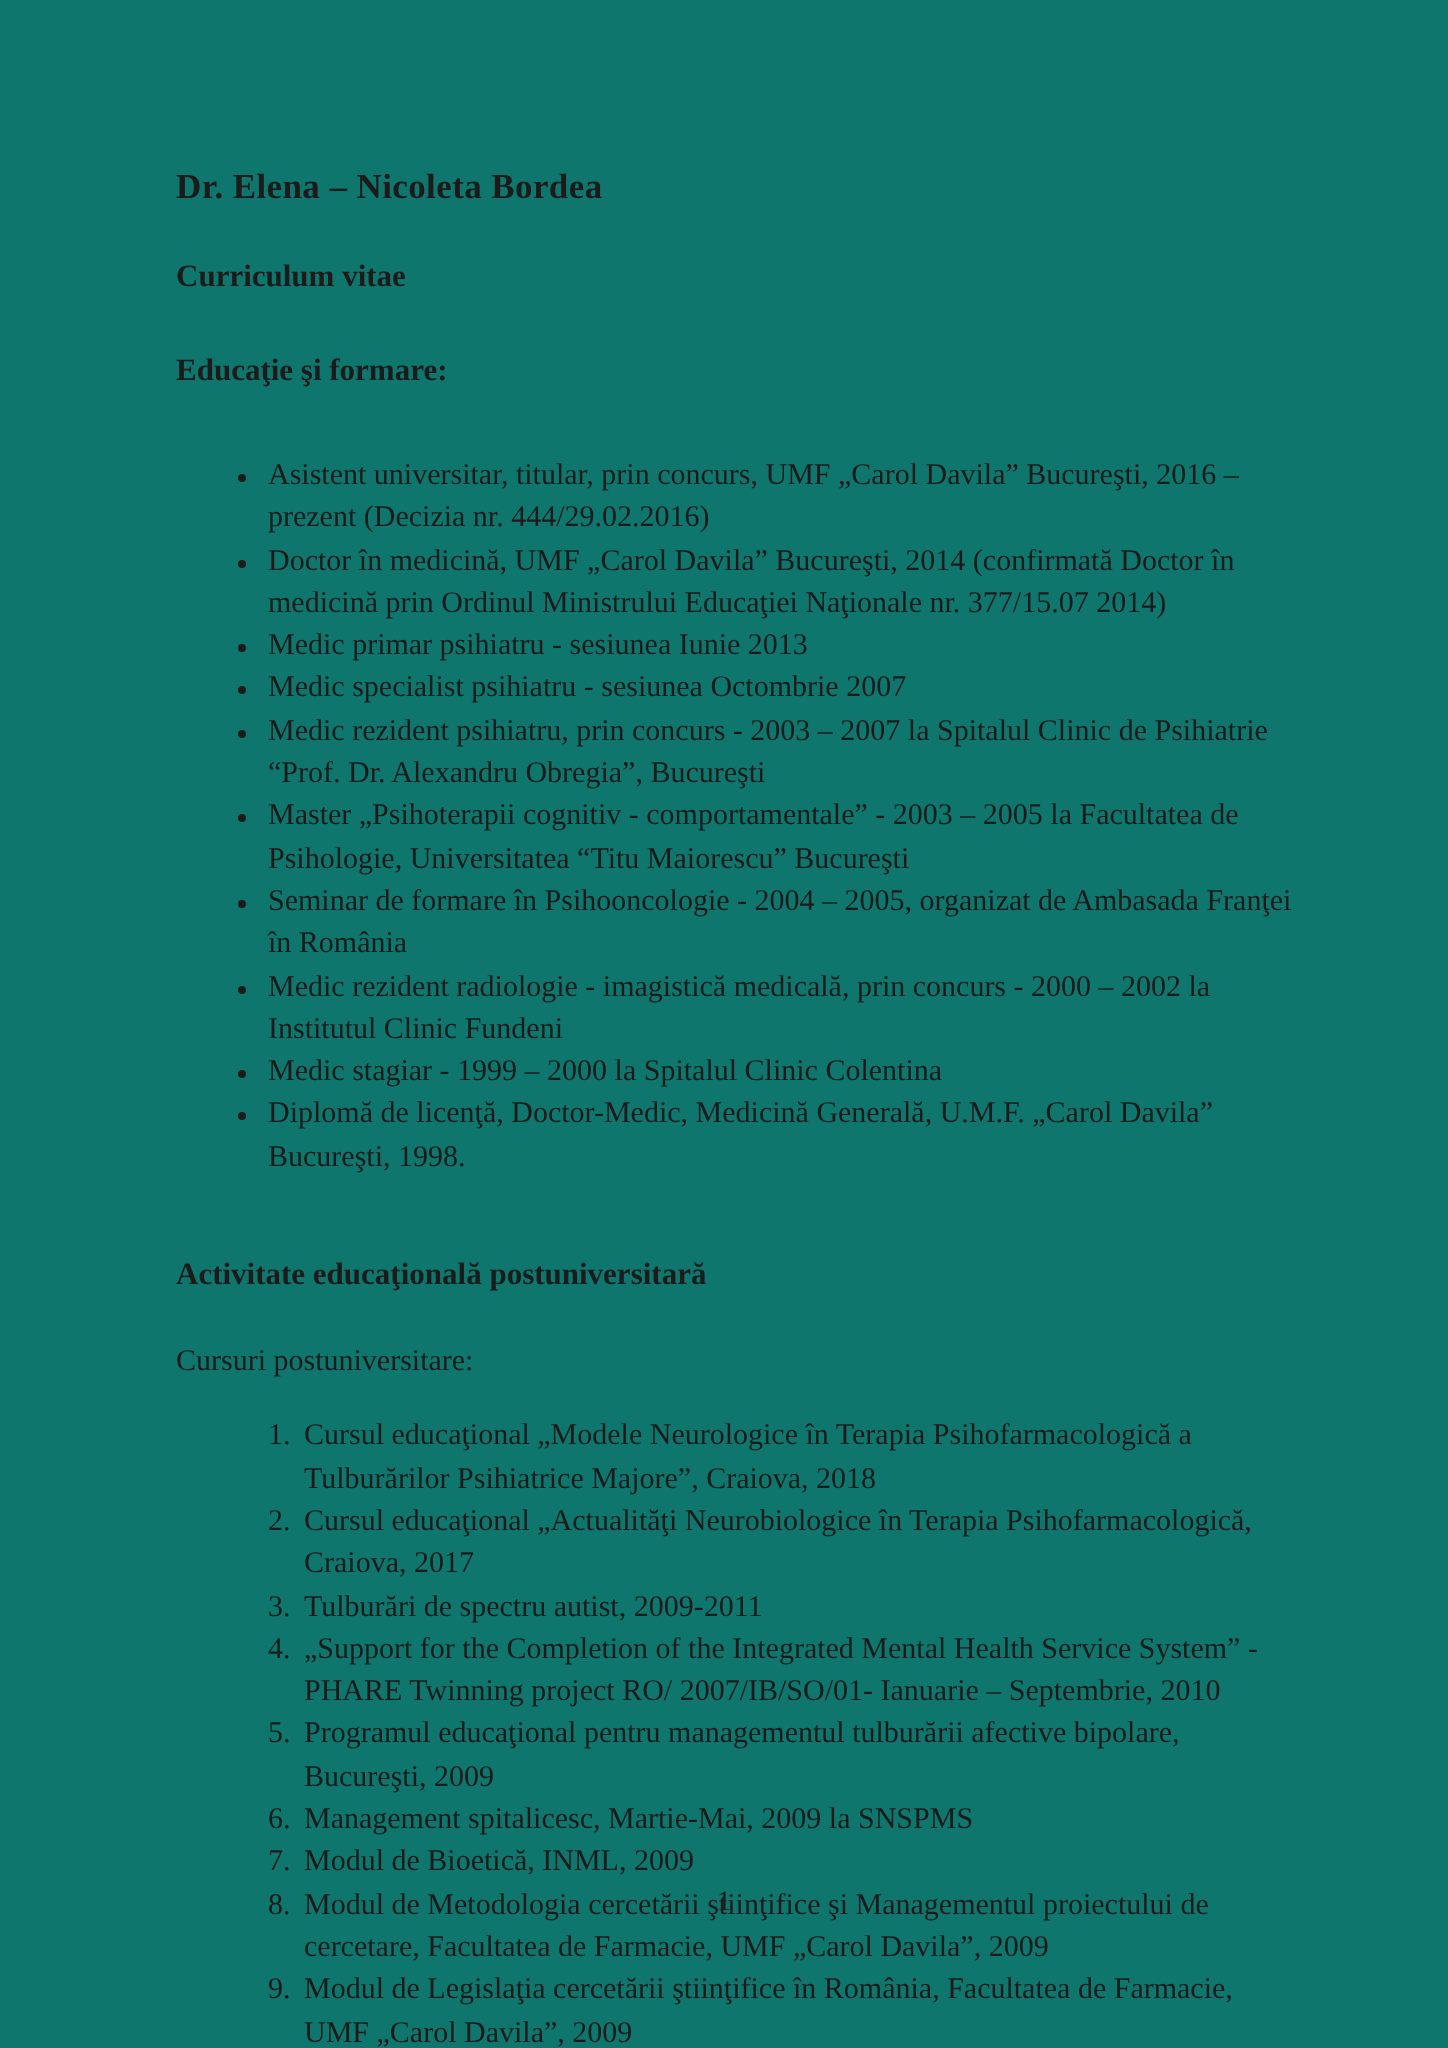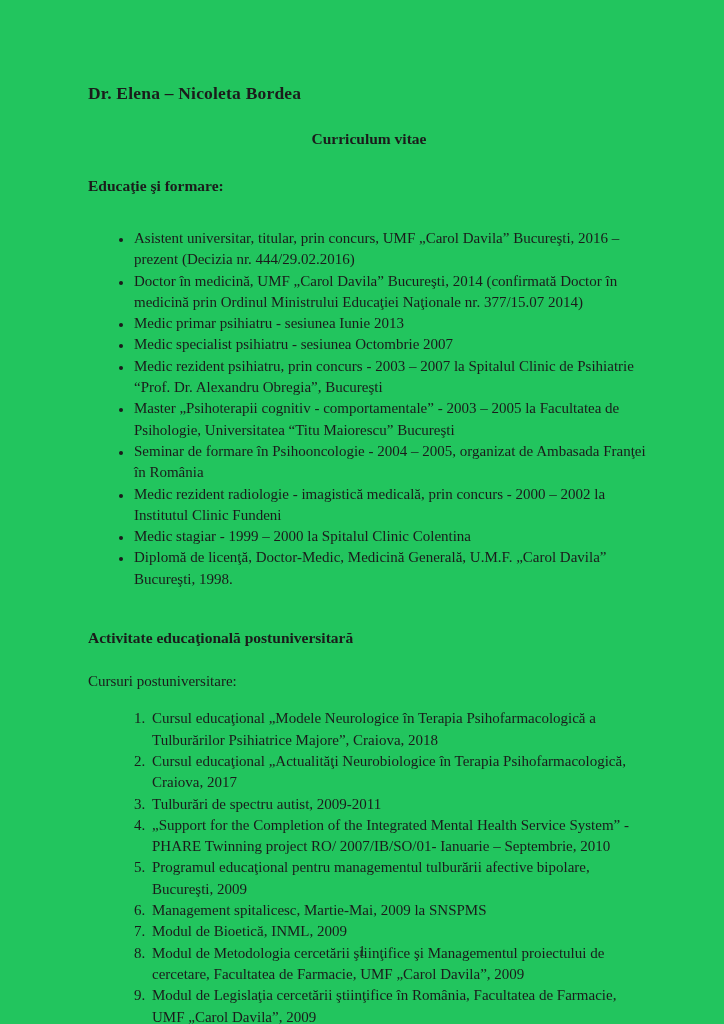--- a/index.html
+++ b/index.html
@@ -5,41 +5,40 @@
   * { box-sizing: border-box; }
   html, body {
     margin: 0;
     padding: 0;
     background: #ffffff;
   }
   .page {
     position: relative;
     width: 724px;
     height: 1024px;
-    background: #22c55e;
+    background: #0f766e;
     color: #1b1b1b;
     font-family: "Liberation Serif", "DejaVu Serif", serif;
     font-size: 15px;
     line-height: 21.3px;
     padding: 82px 74px 0 88px;
     overflow: hidden;
   }
   h1.cv-name {
     font-size: 17.5px;
     font-weight: bold;
     margin: 0 0 24px 0;
     line-height: 22px;
     letter-spacing: 0.2px;
   }
   h2.cv-sub {
     font-size: 15.5px;
     font-weight: bold;
     margin: 0 0 26px 0;
     line-height: 21px;
-    text-align: center;
   }
   h2.section-heading {
     font-size: 15.5px;
     font-weight: bold;
     margin: 0 0 20px 0;
     line-height: 21px;
   }
   h2.section-heading.edu {
     margin-top: 21px;
     margin-bottom: 32px;

